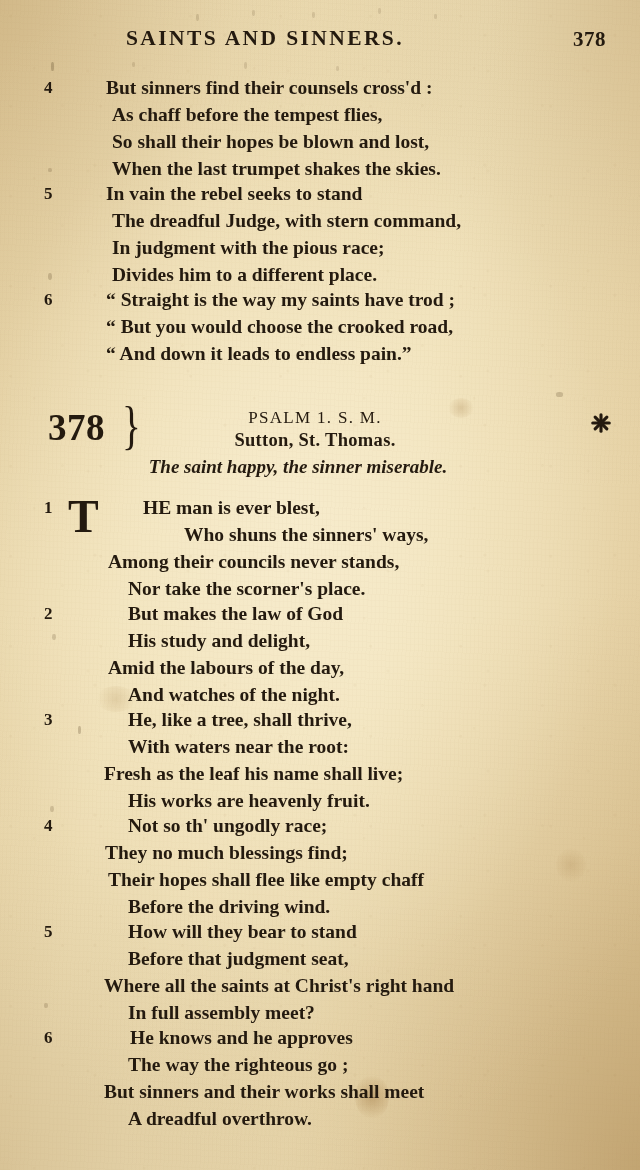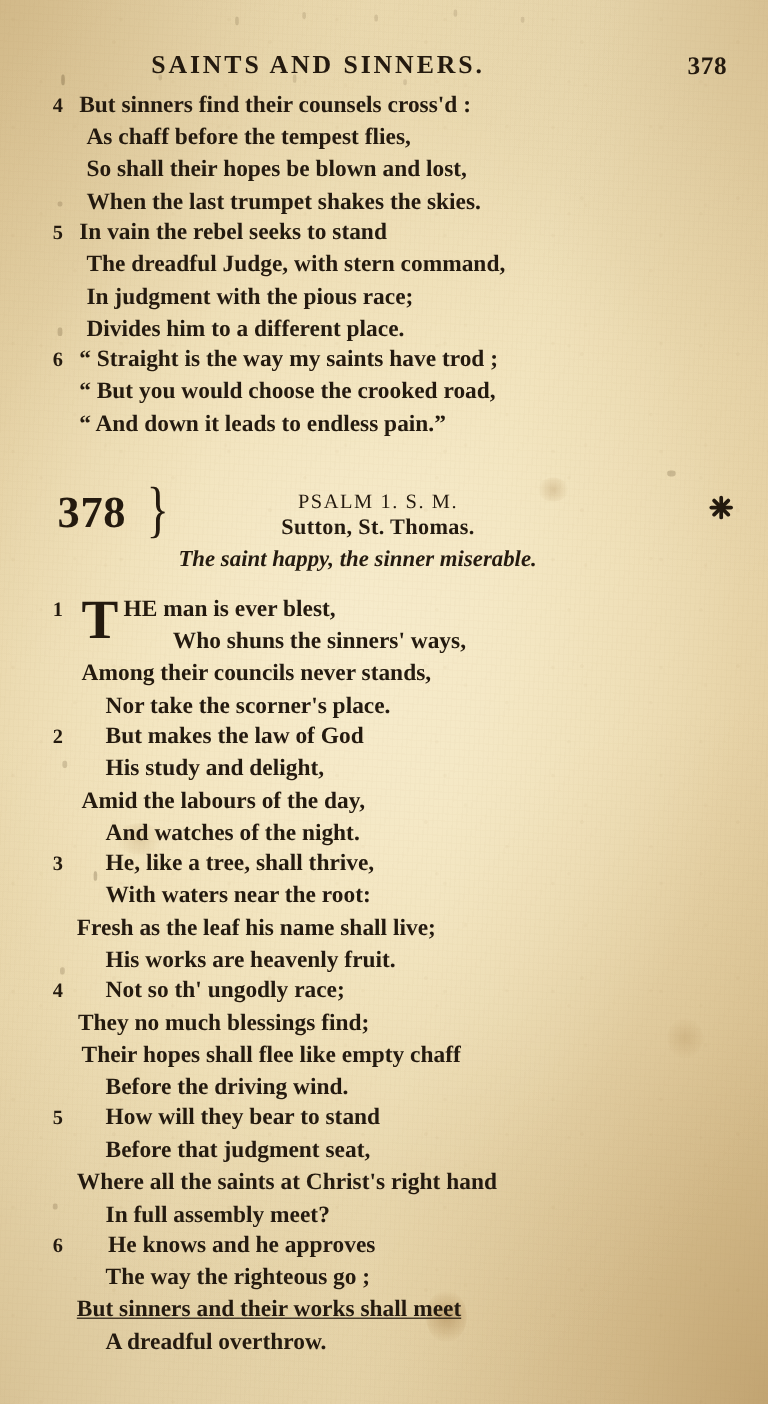--- a/index.html
+++ b/index.html
@@ -54,21 +54,21 @@
 
   #content {
     position: absolute;
     inset: 0;
     z-index: 3;
   }
 
   
   .runhead {
     position: absolute;
-    top: 42px;
+    top: 26px;
     left: 0;
     right: 0;
     height: 30px;
     text-decoration: underline;
   }
   .runhead-title {
     position: absolute;
     left: 0;
     width: 530px;
     text-align: center;
@@ -102,21 +102,21 @@
   }
   .vnum {
     position: absolute;
     left: 44px;
     top: 0;
     font-size: 17px;
     font-weight: bold;
     width: 18px;
     text-align: left;
   }
-  .vtext { display: block; }
+  .vtext { display: block; margin-left: 40px; }
 
   
   .i0 { padding-left: 66px; }
   .i3 { padding-left: 72px; }
   .iq { padding-left: 66px; }
 
   
   .psalm-head {
     position: absolute;
     left: 0;
@@ -373,21 +373,21 @@
 
     <div class="stanza" style="top:1024px;">
       <div class="vline">
         <span class="vnum">6</span>
         <span class="vtext" style="padding-left:90px;">He knows and he approves</span>
       </div>
       <div class="vline">
         <span class="vtext" style="padding-left:88px;">The way the righteous go ;</span>
       </div>
       <div class="vline">
-        <span class="vtext" style="padding-left:64px;text-decoration:underline;">But sinners and their works shall meet</span>
+        <span class="vtext" style="padding-left:64px;">But sinners and their works shall meet</span>
       </div>
       <div class="vline">
         <span class="vtext" style="padding-left:88px;">A dreadful overthrow.</span>
       </div>
     </div>
 
   </div>
 </div>
 
 </body></html>

